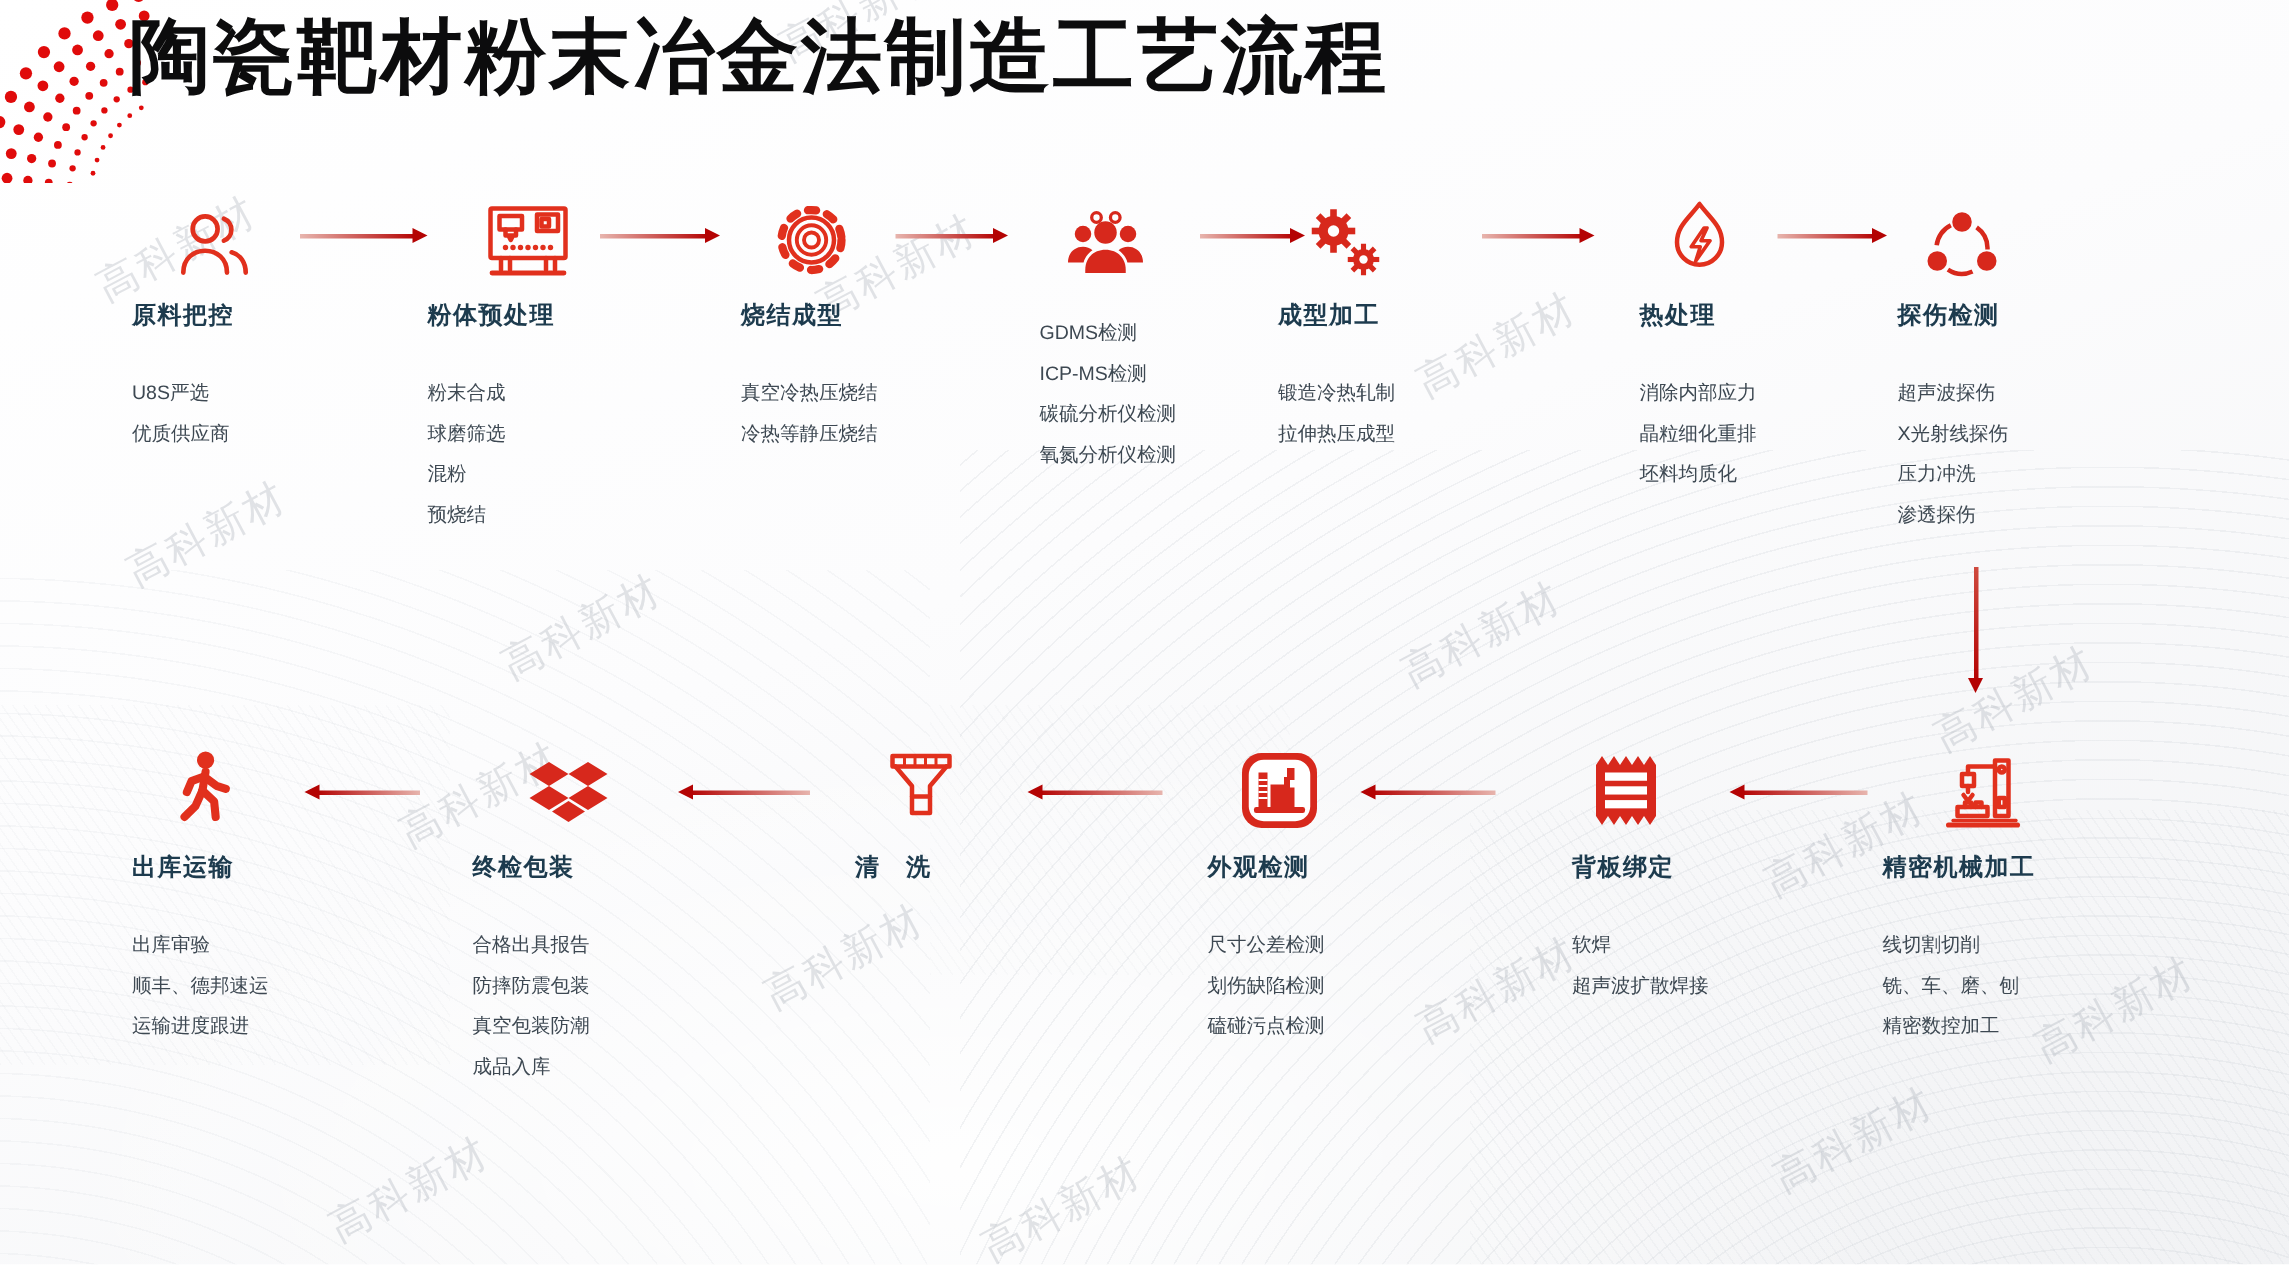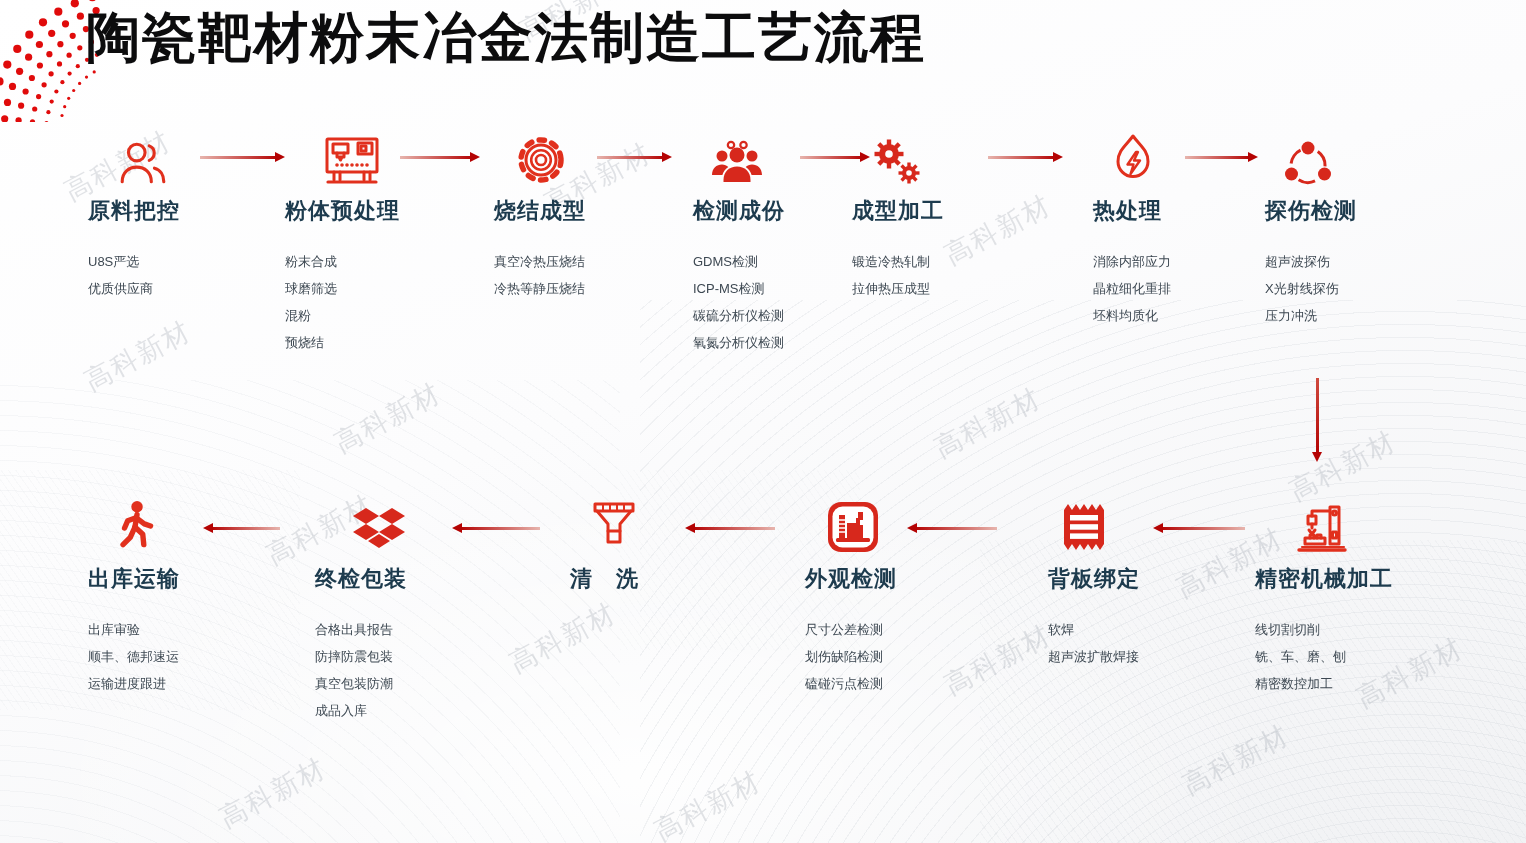--- a/index.html
+++ b/index.html
@@ -21,21 +21,21 @@
   .stripes.c{left:620px;top:470px;width:240px;height:180px;opacity:.3;}
 
   .wm{position:absolute;font-size:27px;letter-spacing:2px;color:rgba(158,167,177,.30);
       transform:rotate(-28deg);white-space:nowrap;user-select:none;}
 
   .title{position:absolute;left:86px;top:2px;font-family:"Liberation Serif","DejaVu Serif",serif;
     font-weight:900;font-size:54px;letter-spacing:2px;color:#0c0c0d;white-space:nowrap;}
 
   .step{position:absolute;width:192px;}
   .step .ic{height:56px;display:flex;align-items:flex-end;margin-bottom:10px;}
-  .step h3{margin:0;font-size:22px;line-height:30px;font-weight:bold;color:#1d3b4e;letter-spacing:1px;white-space:nowrap;}
+  .step h3{margin:0;font-size:16px;line-height:30px;font-weight:bold;color:#1d3b4e;letter-spacing:1px;white-space:nowrap;}
   .step ul{list-style:none;margin:22px 0 0 0;padding:0;font-size:13px;line-height:27px;color:#3d4852;}
   .row-top{top:130px;}
   .row-bottom{top:498px;}
   .st1{left:88px;}  .st1 .ic svg{margin-left:29px;}
   .st2{left:285px;} .st2 .ic svg{margin-left:39px;}
   .st3{left:494px;} .st3 .ic svg{margin-left:21px;}
   .st4{left:693px;} .st4 .ic svg{margin-left:18px;}
   .st5{left:852px;} .st5 .ic svg{margin-left:20px;}
   .st6{left:1093px;}.st6 .ic svg{margin-left:16px;}
   .st7{left:1265px;}.st7 .ic svg{margin-left:18px;}
@@ -230,21 +230,20 @@
         <g class="icon-fill">
           <circle cx="11" cy="16" r="5.5"></circle>
             <circle cx="41" cy="16" r="5.5"></circle>
             <circle cx="26" cy="15" r="7.5"></circle>
           <path d="M1 35c0-6.5 4.5-10.5 10-10.5 2.5 0 4.7.9 6.3 2.4-3.2 2.2-5.3 5.2-5.9 8.1z"></path>
           <path d="M51 35c0-6.5-4.5-10.5-10-10.5-2.5 0-4.7.9-6.3 2.4 3.2 2.2 5.3 5.2 5.9 8.1z"></path>
           <path d="M12.5 40c0-8.5 6-13.5 13.5-13.5S39.5 31.5 39.5 40v2h-27z"></path>
         </g>
       </svg>
     </div>
-    <h3>检测成份</h3>
     <ul>
       <li>GDMS检测</li>
       <li>ICP-MS检测</li>
       <li>碳硫分析仪检测</li>
       <li>氧氮分析仪检测</li>
     </ul>
   </div>
 
   <div class="step row-top st5">
     <div class="ic">
@@ -318,20 +317,21 @@
             <circle cx="8.5" cy="34" r="6.5"></circle>
             <circle cx="41.5" cy="34" r="6.5"></circle>
         </g>
       </svg>
     </div>
     <h3>探伤检测</h3>
     <ul>
       <li>超声波探伤</li>
       <li>X光射线探伤</li>
       <li>压力冲洗</li>
+      <li>渗透探伤</li>
     </ul>
   </div>
 
   <div class="step row-bottom sb-jingmi">
     <div class="ic">
       <svg width="54" height="52" viewBox="0 0 54 50">
           <g class="icon-stroke" stroke-width="2.6">
         <rect x="34" y="4" width="9" height="37"></rect>
         <circle cx="38.5" cy="10" r="2"></circle>
         <rect x="36.5" y="29" width="4" height="6"></rect>

